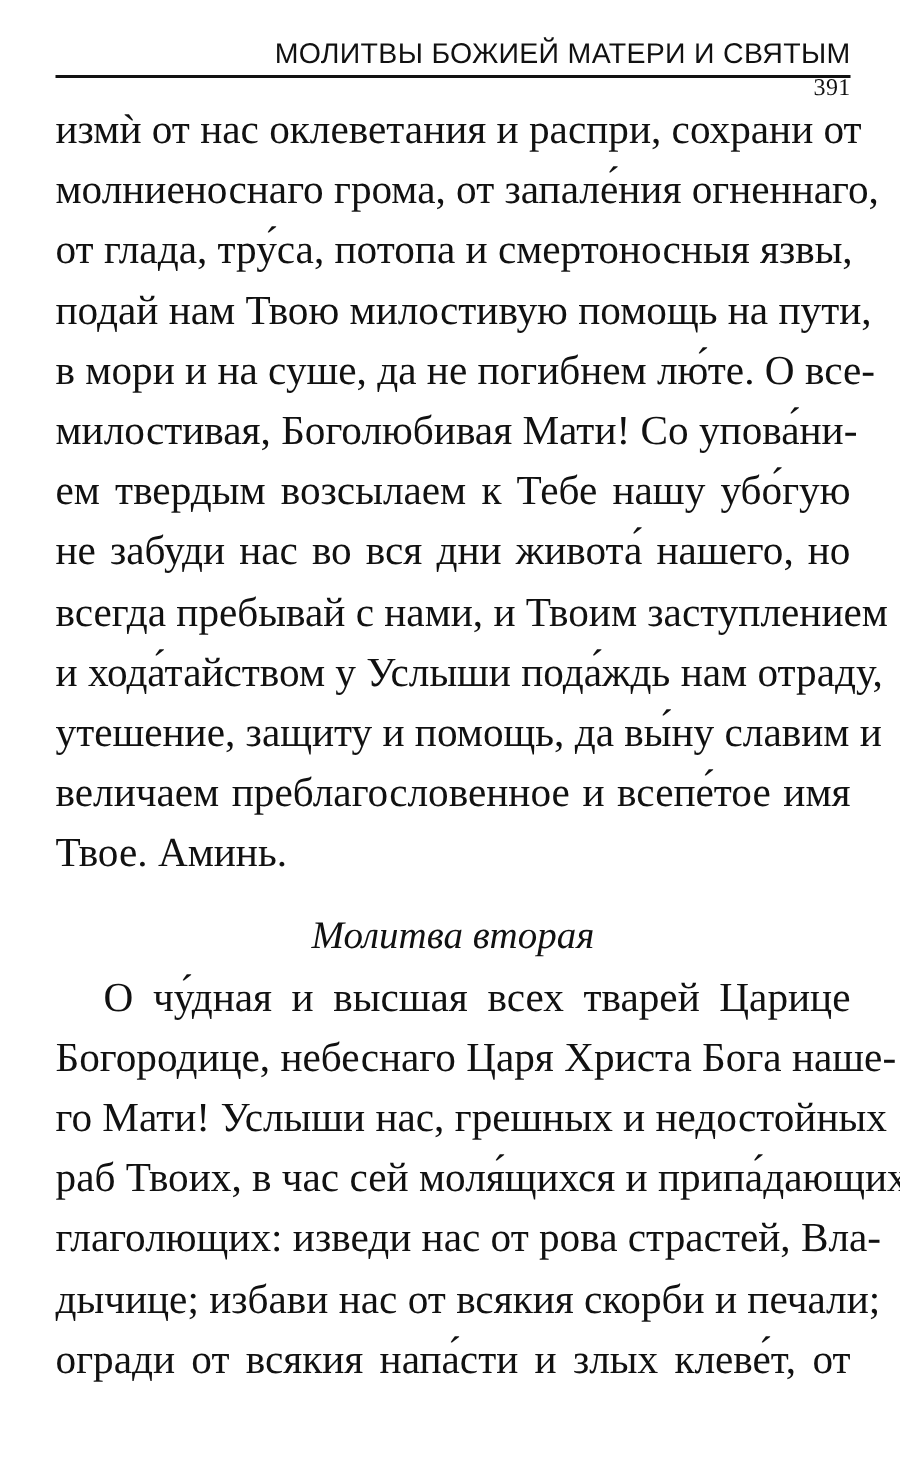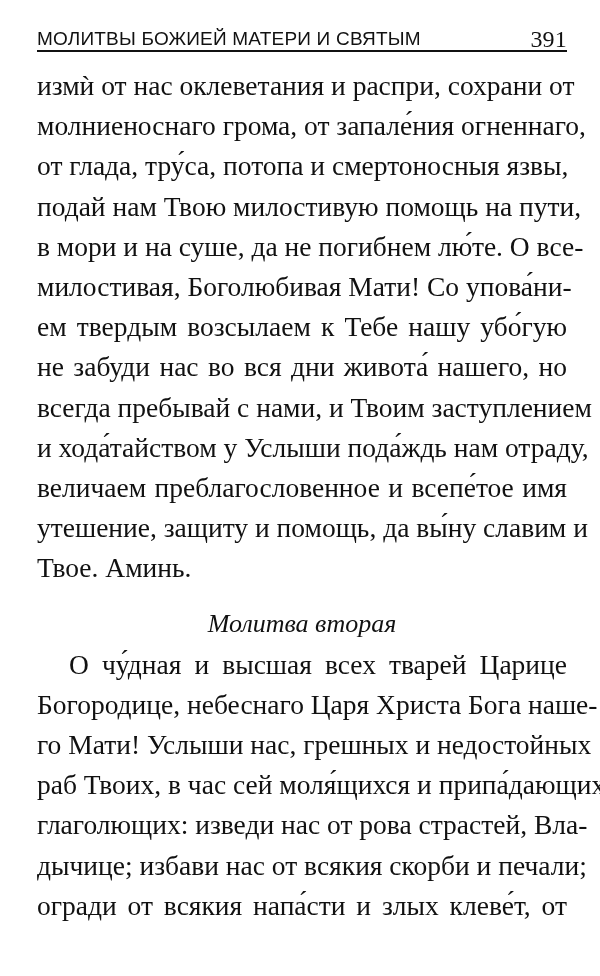--- a/index.html
+++ b/index.html
@@ -7,24 +7,24 @@
     width: 600px; height: 976px; overflow: hidden; position: relative;
     color: #111111;
     font-family: "Liberation Serif", "DejaVu Serif", serif;
   }
   .page { position: absolute; left: 37px; top: 0; width: 530px; }
   .running-head {
     position: absolute; left: 0; top: 26px; width: 530px; height: 24px;
     border-bottom: 2px solid #111;
     display: flex; justify-content: space-between; align-items: flex-end;
     font-family: "Liberation Sans", "DejaVu Sans", sans-serif;
-    font-size: 19px; letter-spacing: 0.2px; line-height: 22px;
+    font-size: 19px; letter-spacing: 0.2px; line-height: 22px; flex-direction: column;
   }
   .running-head .title { text-transform: uppercase; }
-  .running-head .num { font-family: "Liberation Serif", serif; font-size: 24px; }
+  .running-head .num { font-family: "Liberation Serif", serif; font-size: 16px; }
   .body-text {
     position: absolute; left: 0; top: 66px; width: 530px;
     font-size: 27.5px; line-height: 40.2px;
   }
   .line {
     display: block; white-space: nowrap; text-align: justify; text-align-last: justify;
     height: 40.2px;
   }
   .line.last { text-align-last: left; }
   .line.indent { padding-left: 32px; }
@@ -48,22 +48,22 @@
       <span class="line">измѝ от нас оклеветания и распри, сохрани от</span>
       <span class="line">молниеноснаго грома, от запале́ния огненнаго,</span>
       <span class="line">от глада, тру́са, потопа и смертоносныя язвы,</span>
       <span class="line">подай нам Твою милостивую помощь на пути,</span>
       <span class="line">в мори и на суше, да не погибнем лю́те. О все-</span>
       <span class="line">милостивая, Боголюбивая Мати! Со упова́ни-</span>
       <span class="line">ем твердым возсылаем к Тебе нашу убо́гую</span>
       <span class="line">не забуди нас во вся дни живота́ нашего, но</span>
       <span class="line">всегда пребывай с нами, и Твоим заступлением</span>
       <span class="line">и хода́тайством у Услыши пода́ждь нам отраду,</span>
+      <span class="line">утешение, защиту и помощь, да вы́ну славим и</span>
       <span class="line">величаем преблагословенное и всепе́тое имя</span>
-      <span class="line">утешение, защиту и помощь, да вы́ну славим и</span>
       <span class="line last">Твое. Аминь.</span>
     </div>
 
     <span class="heading">Молитва вторая</span>
 
     <div>
       <span class="line indent">О чу́дная и высшая всех тварей Царице</span>
       <span class="line">Богородице, небеснаго Царя Христа Бога наше-</span>
       <span class="line">го Мати! Услыши нас, грешных и недостойных</span>
       <span class="line">раб Твоих, в час сей моля́щихся и припа́дающих</span>

